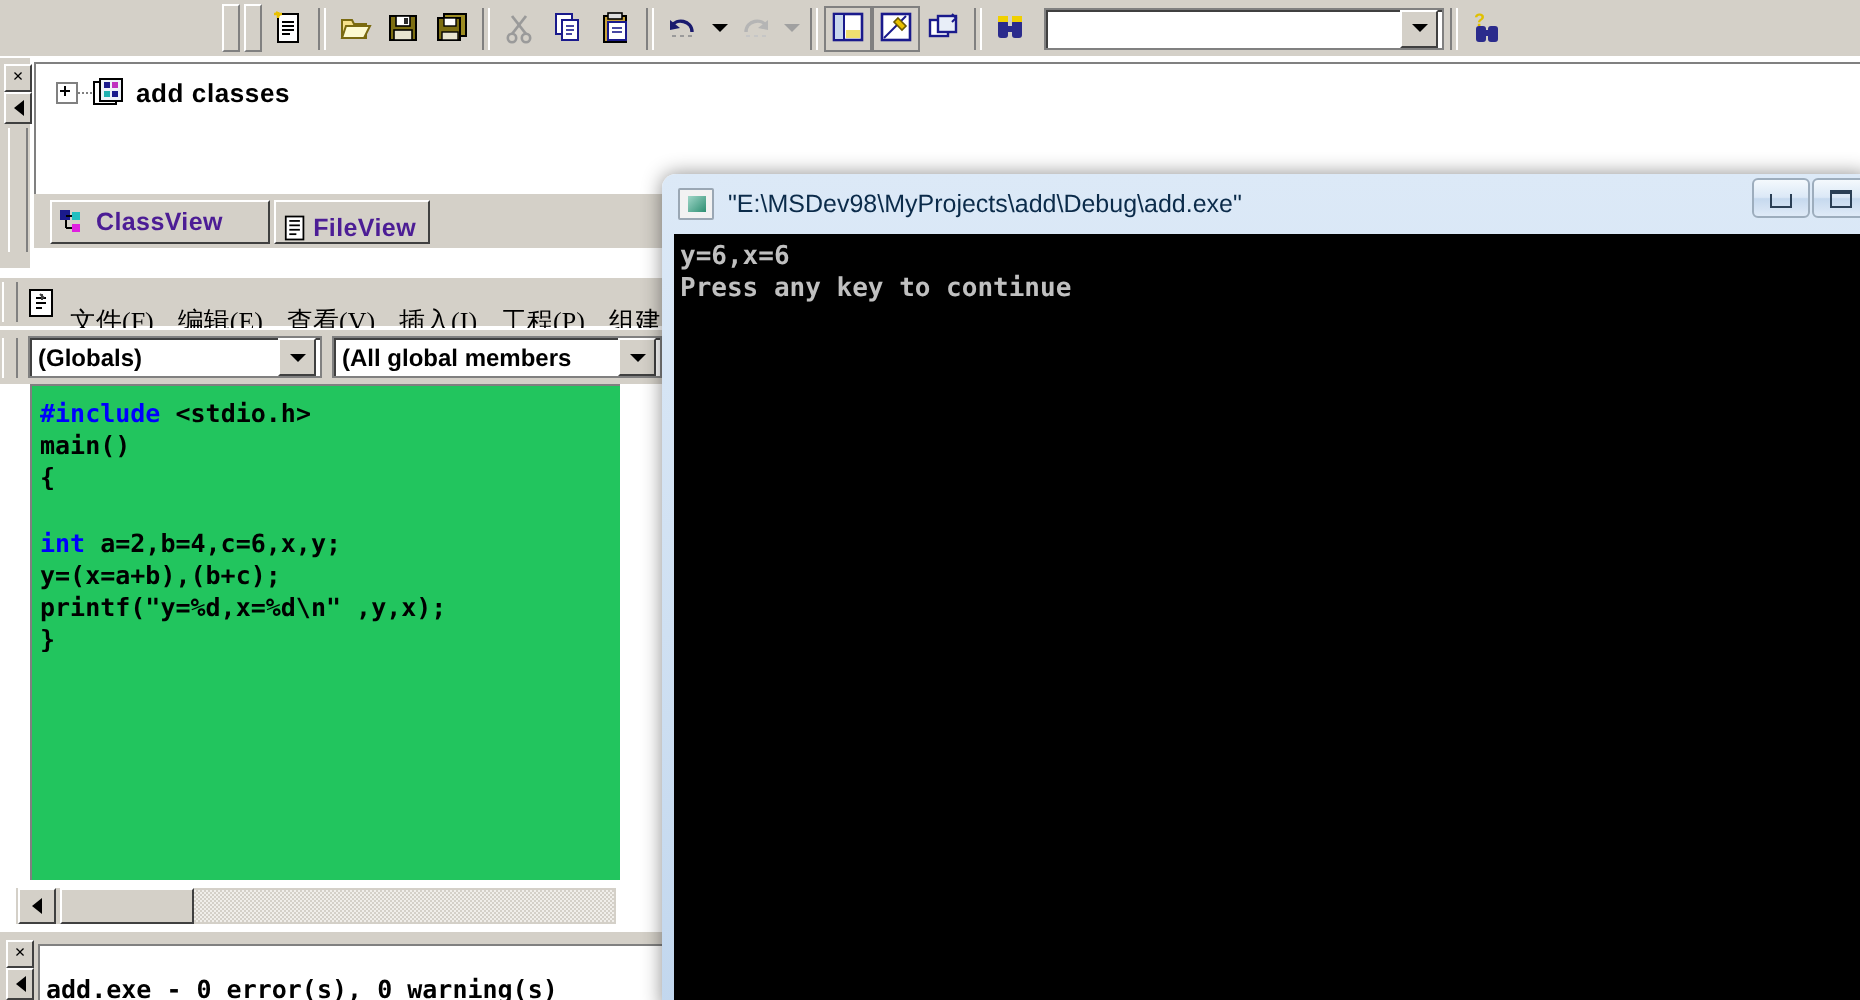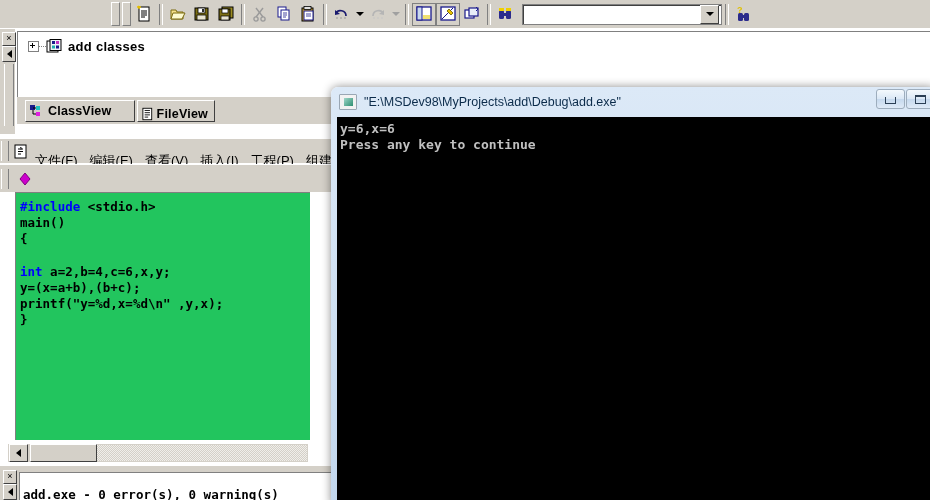--- a/index.html
+++ b/index.html
@@ -185,21 +185,21 @@
     position: absolute; top: 3px; height: 22px;
     background: #d4d0c8;
     border-top: 1px solid #ffffff;
     border-left: 1px solid #ffffff;
     border-right: 1px solid #404040;
     border-bottom: 1px solid #404040;
     display: flex; align-items: center;
     padding: 0 6px 0 4px;
     font-size: 12.5px; font-weight: bold;
     font-family: "Liberation Sans", sans-serif;
-    color: #000000;
+    color: #4c1d95;
     box-sizing: border-box;
   }
   .vtab .tlabel { margin-left: 4px; letter-spacing: 0.2px; }
 
   
   .menubar {
     position: absolute; left: 0; top: 138px;
     width: 930px; height: 25px;
     background: #d4d0c8;
     border-top: 1px solid #ffffff;
@@ -215,21 +215,21 @@
   }
   .menu-doc-icon {
     width: 18px; height: 18px;
     display: flex; align-items: center; justify-content: center;
     flex: 0 0 auto;
   }
   .menu-item {
     font-size: 13px; color: #000;
     padding: 2px 6px;
     white-space: nowrap;
-    font-family: Liberation Sans, sans-serif;
+    font-family: Liberation Serif, serif;
     flex: 0 0 auto;
     margin-top: 20px;
   }
 
   
   .globalrow {
     position: absolute; left: 0; top: 164px;
     width: 930px; height: 28px;
     background: #d4d0c8;
     border-top: 1px solid #ffffff;
@@ -635,20 +635,32 @@
     <span class="menu-item">编辑(E)</span>
     <span class="menu-item">查看(V)</span>
     <span class="menu-item">插入(I)</span>
     <span class="menu-item">工程(P)</span>
     <span class="menu-item">组建(B)</span>
     <span class="menu-item">工</span>
   </div>
 
   <div class="globalrow">
     <div class="menu-grip"></div>
+    <div class="g-combo" style="width:147px;">
+      <span class="gtxt">(Globals)</span>
+      <span class="cb-drop">
+        <span class="tri-down"></span>
+      </span>
+    </div>
+    <div class="g-combo" style="width:165px; margin-left:5px;">
+      <span class="gtxt">(All global members</span>
+      <span class="cb-drop">
+        <span class="tri-down"></span>
+      </span>
+    </div>
     <div style="width:22px; display:flex; align-items:center; justify-content:center; margin-left:3px;">
       <svg width="14" height="14" viewBox="0 0 14 14">
         <path d="M7 1 L12 7 L7 13 L2 7 Z" fill="#cc00cc" stroke="#800080" stroke-width="1"></path>
       </svg>
     </div>
   </div>
 
   <div class="editor">
     <pre class="code"><span class="kw">#include</span> &lt;stdio.h&gt;
 main()

